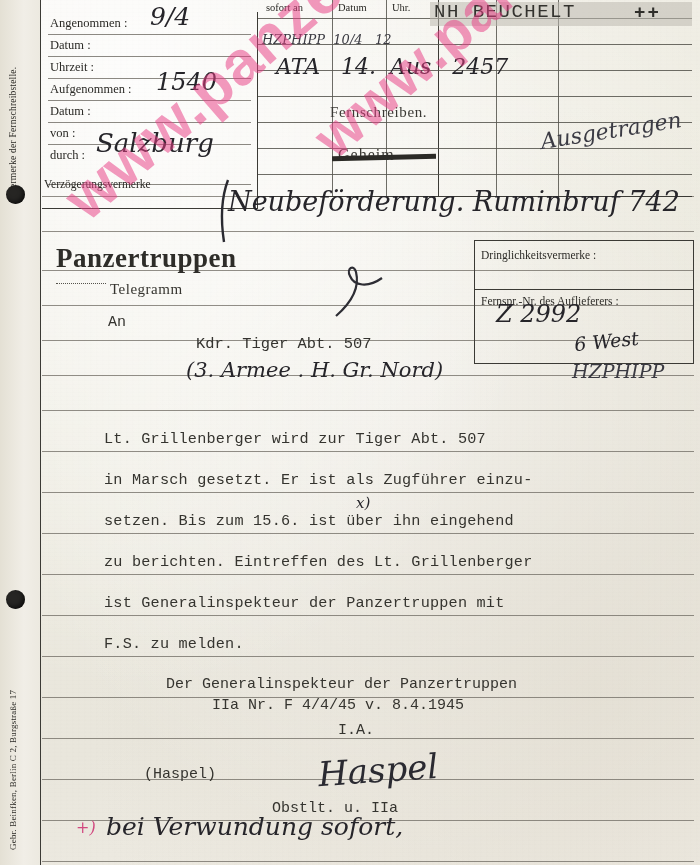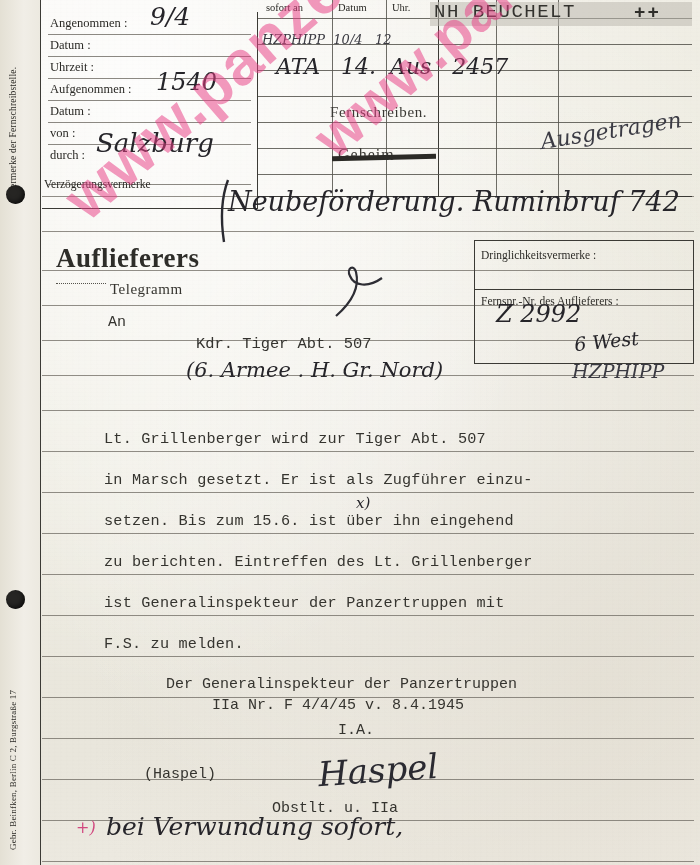--- a/index.html
+++ b/index.html
@@ -392,36 +392,36 @@
   <div class="typed fern-head">Fernschreiben.</div>
   <div class="geheim">Geheim</div>
   <div class="hand" style="left:540px; top:118px; font-size:22px; transform:rotate(-9deg); color:#3b3b44;">Ausgetragen</div>
 
   <div class="hand" style="left:228px; top:186px; font-size:27px;">Neubeförderung. Ruminbruf 742</div>
 
   <svg style="position:absolute; left:206px; top:176px;" width="40" height="70">
     <path d="M18,66 C14,40 16,20 22,4" stroke="#2a2a31" stroke-width="2.4" fill="none"></path>
   </svg>
 
-  <div class="fs-title">Auflieferers</div>
+  <div class="fs-title">Panzertruppen</div>
   <div class="fs-dots"></div>
   <div class="fs-sub">Telegramm</div>
   <div class="an-label">An</div>
 
   <div class="dring-box">
     <div class="dring-l1">Dringlichkeitsvermerke :</div>
     <div class="dring-sep"></div>
     <div class="dring-l2">Fernspr.-Nr. des Auflieferers :</div>
   </div>
   <div class="hand" style="left:496px; top:300px; font-size:24px;">Z 2992</div>
   <div class="hand" style="left:574px; top:330px; font-size:19px; transform:rotate(-6deg);">6 West</div>
   <div class="hand hand-thin" style="left:572px; top:360px; font-size:19px;text-align:center;">HZPHIPP</div>
 
   <div class="typed" style="left:196px; top:335px; font-size:15.4px;">Kdr. Tiger Abt. 507</div>
-  <div class="hand" style="left:186px; top:358px; font-size:21px;">(6. Armee . H. Gr. Nord)</div>
+  <div class="hand" style="left:186px; top:358px; font-size:21px;">(3. Armee . H. Gr. Nord)</div>
 
   <svg style="position:absolute; left:330px; top:262px;" width="60" height="62">
     <path d="M6,54 C22,40 30,26 26,10 C24,2 16,6 20,14 C24,24 38,26 52,16" stroke="#2d2d34" stroke-width="2.2" fill="none"></path>
   </svg>
 
   <div class="body-line" style="top:430px;">Lt. Grillenberger wird zur Tiger Abt. 507</div>
   <div class="body-line" style="top:471px;">in Marsch gesetzt. Er ist als Zugführer einzu-</div>
   <div class="body-line" style="top:512px;">setzen. Bis zum 15.6. ist über ihn eingehend</div>
   <div class="body-line" style="top:553px;">zu berichten. Eintreffen des Lt. Grillenberger</div>
   <div class="body-line" style="top:635px;">F.S. zu melden.</div>

